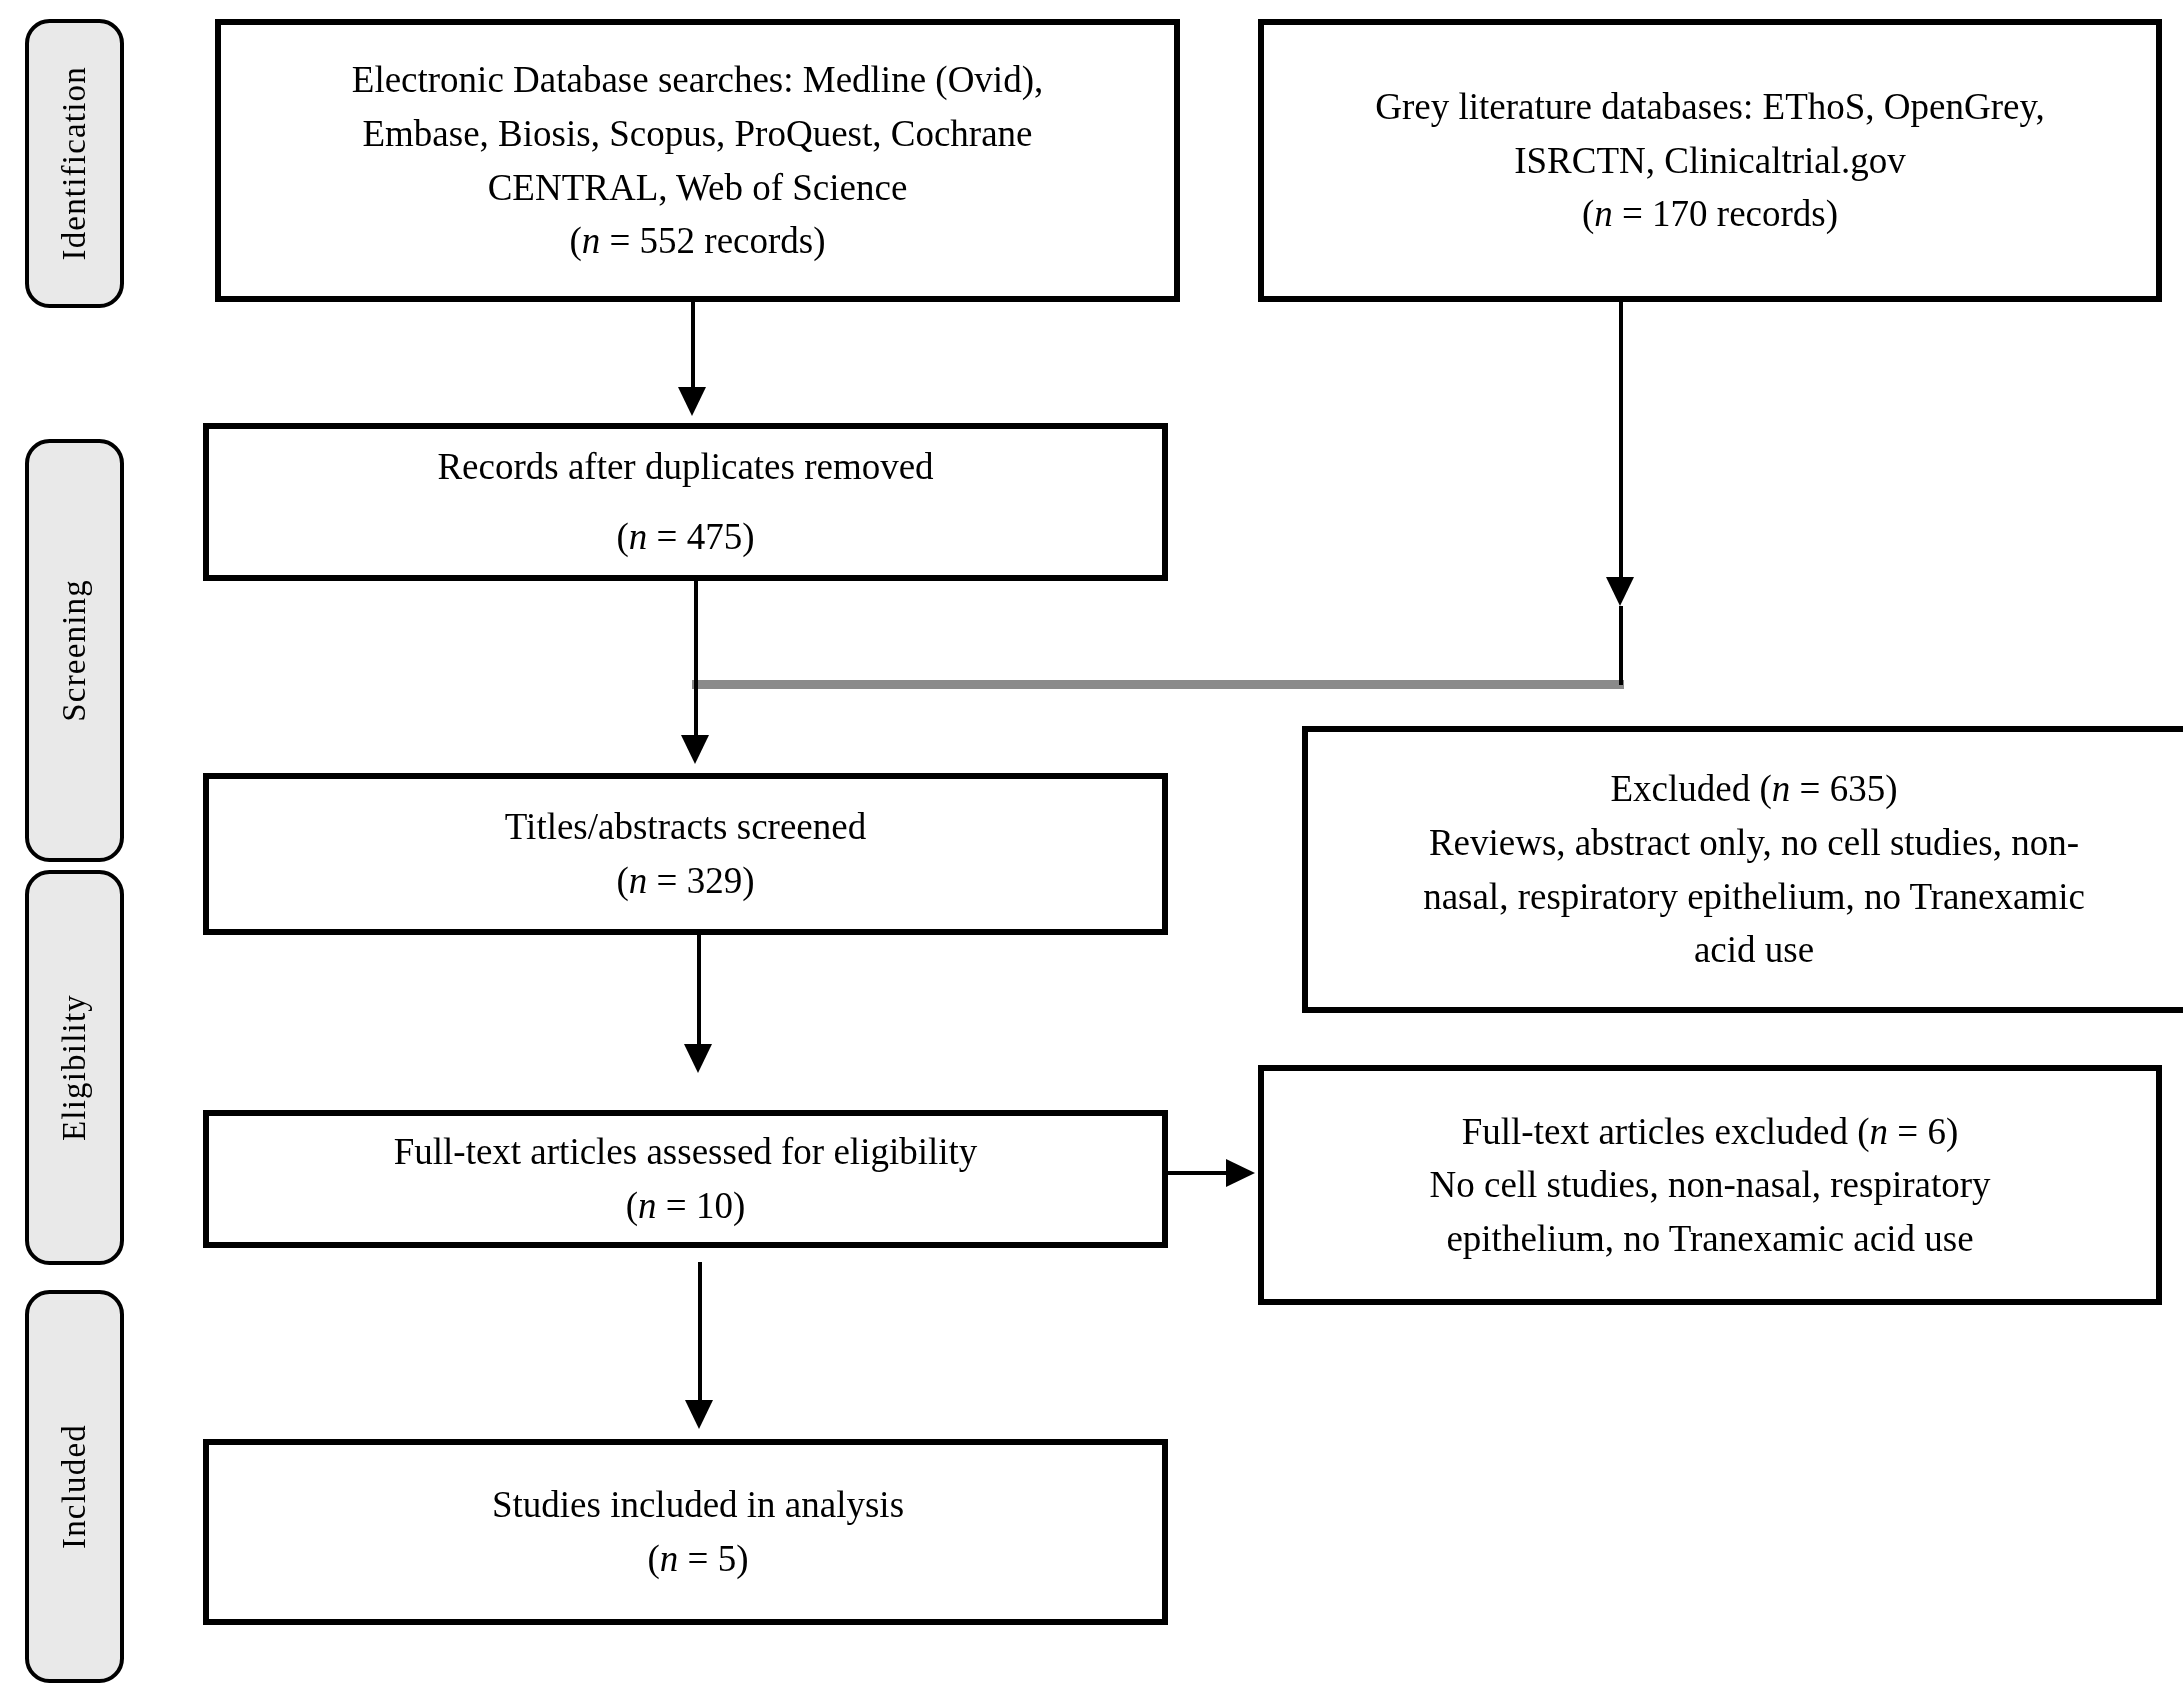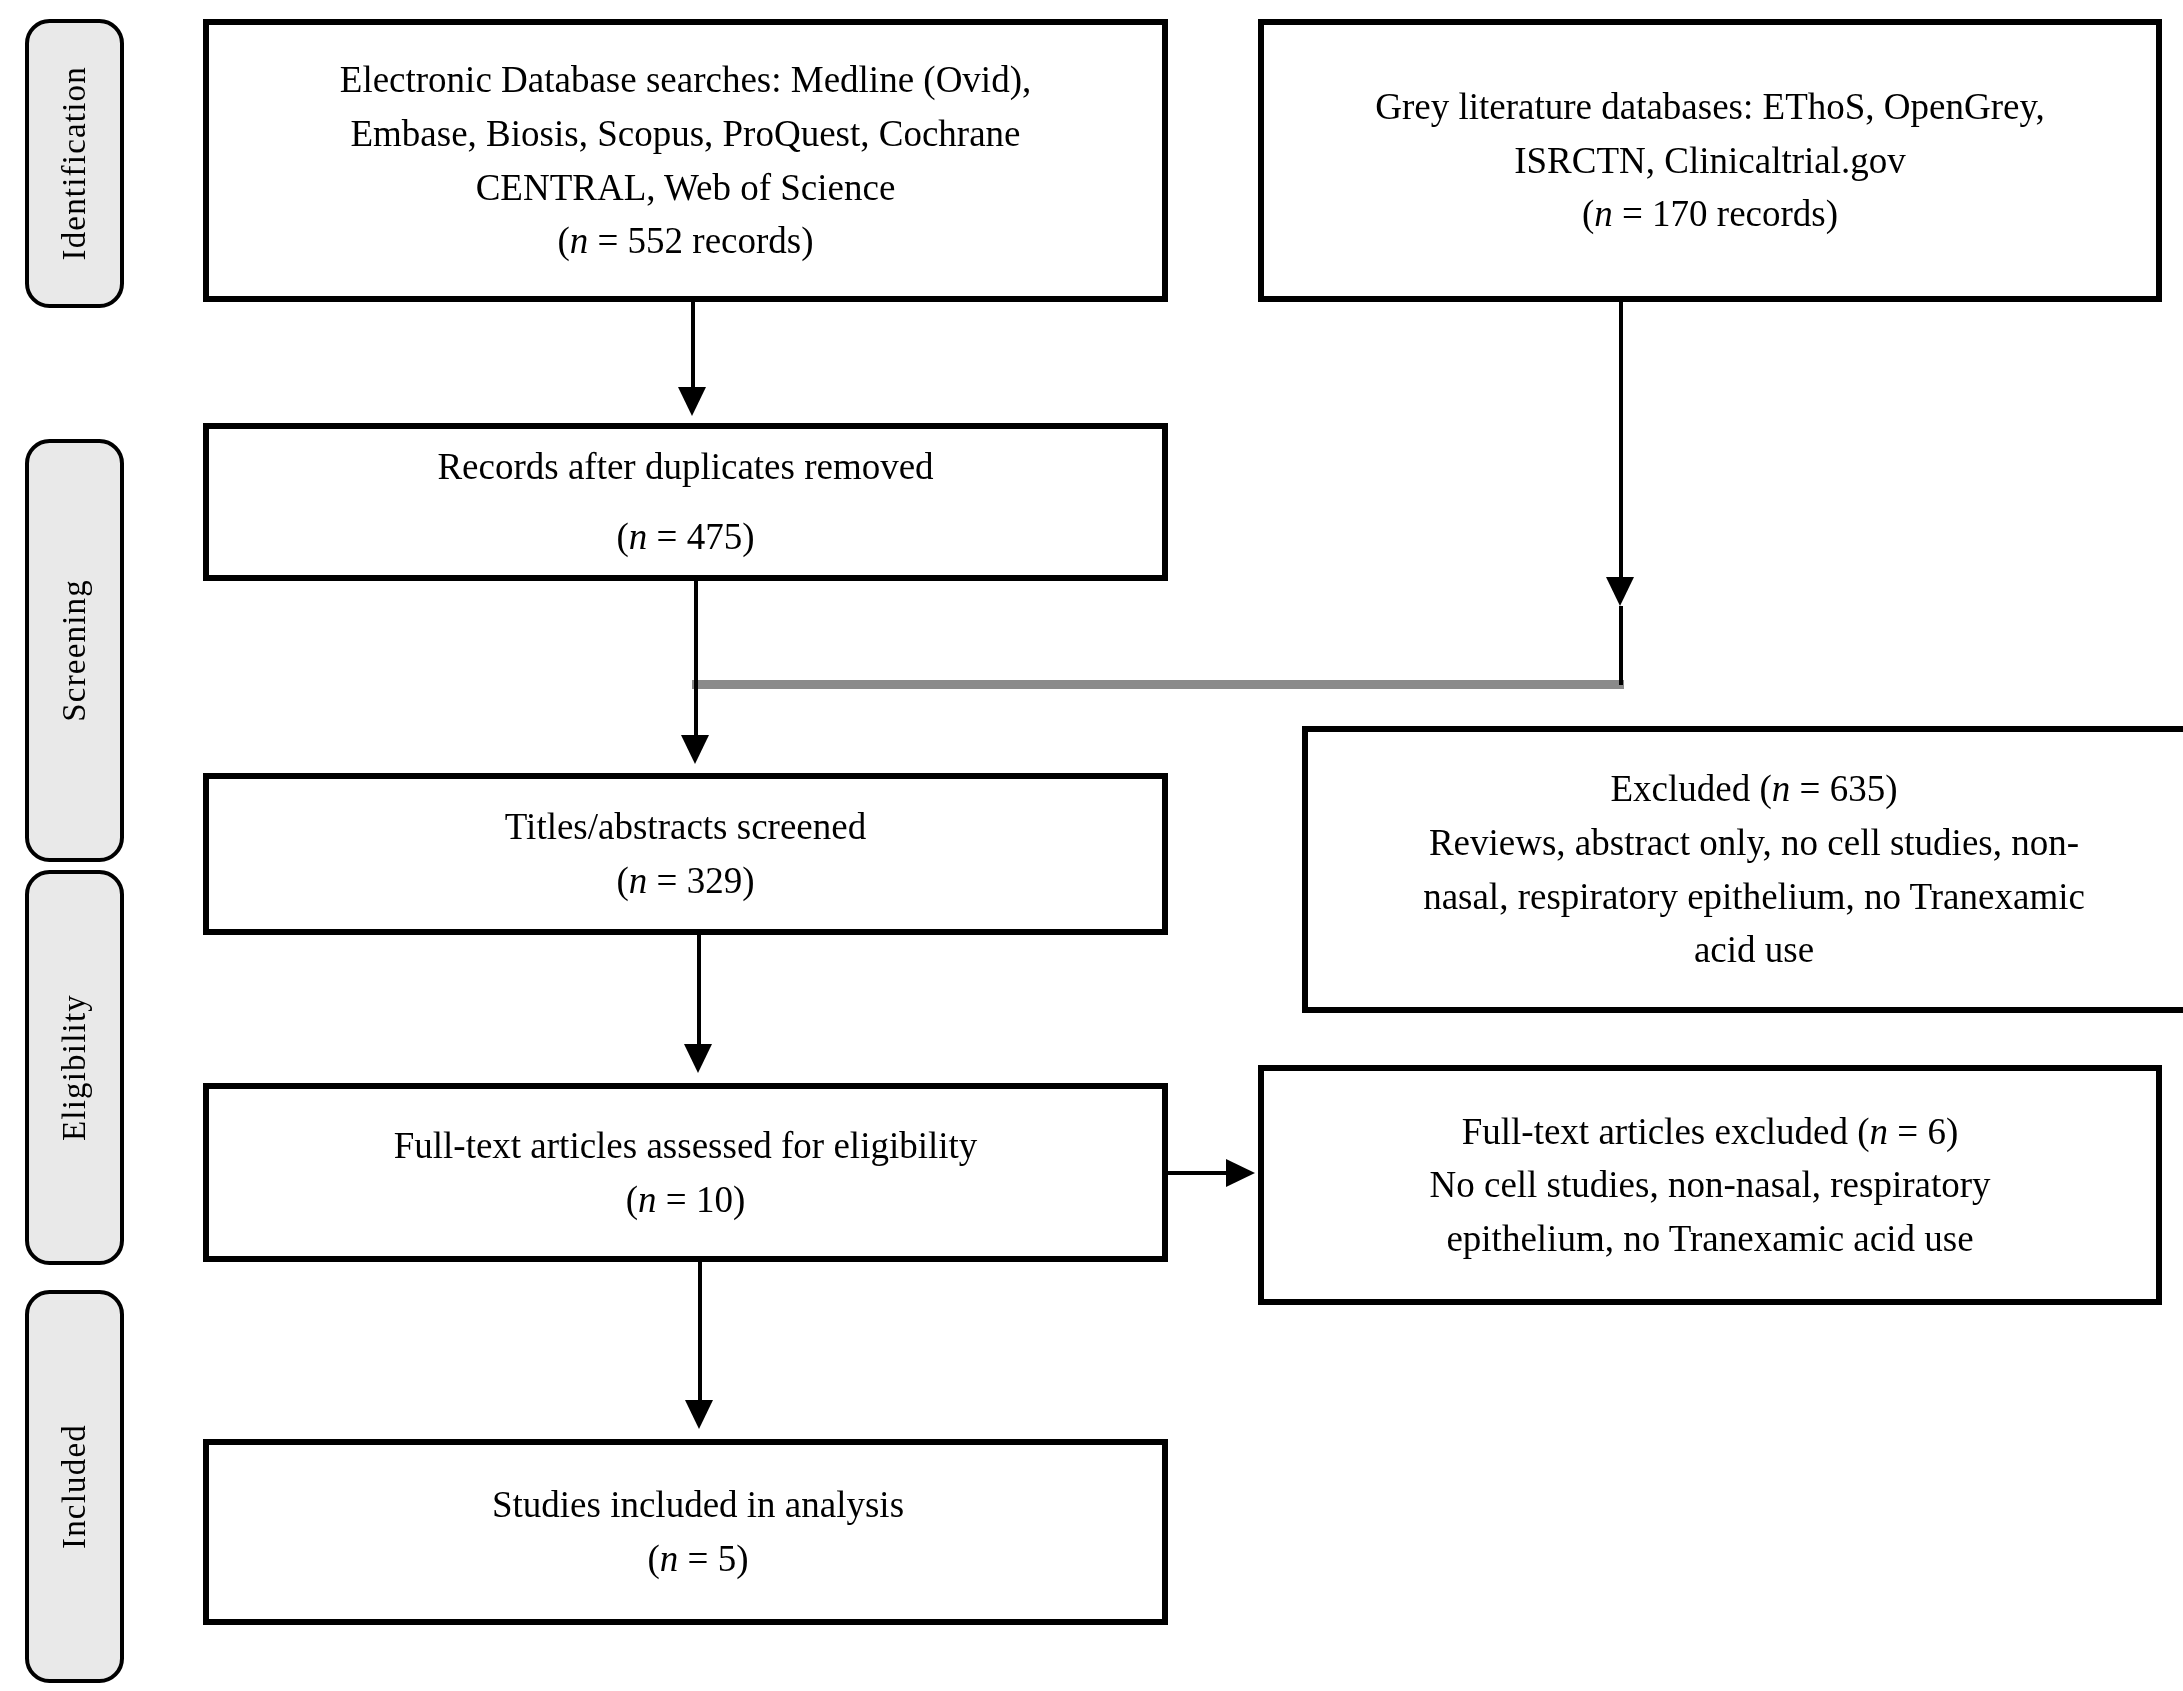--- a/index.html
+++ b/index.html
@@ -43,26 +43,26 @@
     background: var(--background, #fff);
     display: flex; flex-direction: column;
     align-items: center; justify-content: center;
     text-align: center;
     font-size: 37px; line-height: 1.45;
     padding: 8.2px 21px;
   }
   .box-text, .detail-text { white-space: pre-line; }
   .n-italic { font-style: italic; }
 
-  .box-electronic-db     { left: 203px;  top: 19px;   width: 965px; height: 283px; align-items: center; }
+  .box-electronic-db     { left: 215px;  top: 19px;   width: 965px; height: 283px; align-items: center; }
   .box-grey-literature   { left: 1258px; top: 19px;   width: 904px; height: 283px; }
   .box-duplicates        { left: 203px;  top: 423px;  width: 965px; height: 158px; gap: 16px; }
   .box-titles            { left: 203px;  top: 773px; width: 965px; height: 162px; }
   .box-excluded          { left: 1258px; top: 726px; width: 904px; height: 287px; margin-left: 44px; }
-  .box-fulltext          { left: 203px;  top: 1083px; width: 965px; height: 179px; }
+  .box-fulltext          { left: 203px;  top: 1110px; width: 965px; height: 138px; }
   .box-fulltext-excluded { left: 1258px; top: 1065px; width: 904px; height: 240px; }
   .box-included-studies  { left: 203px;  top: 1439px; width: 965px; height: 186px; padding-left: 46px; }
 
   
   .cline { position: absolute; background: var(--line, #000); }
   .cline-grey { position: absolute; background: var(--connector-grey, #8a8a8a); }
   .arrow-down {
     position: absolute; width: 0; height: 0;
     border-left: 14px solid transparent; border-right: 14px solid transparent;
     border-top: 29px solid var(--line, #000);

